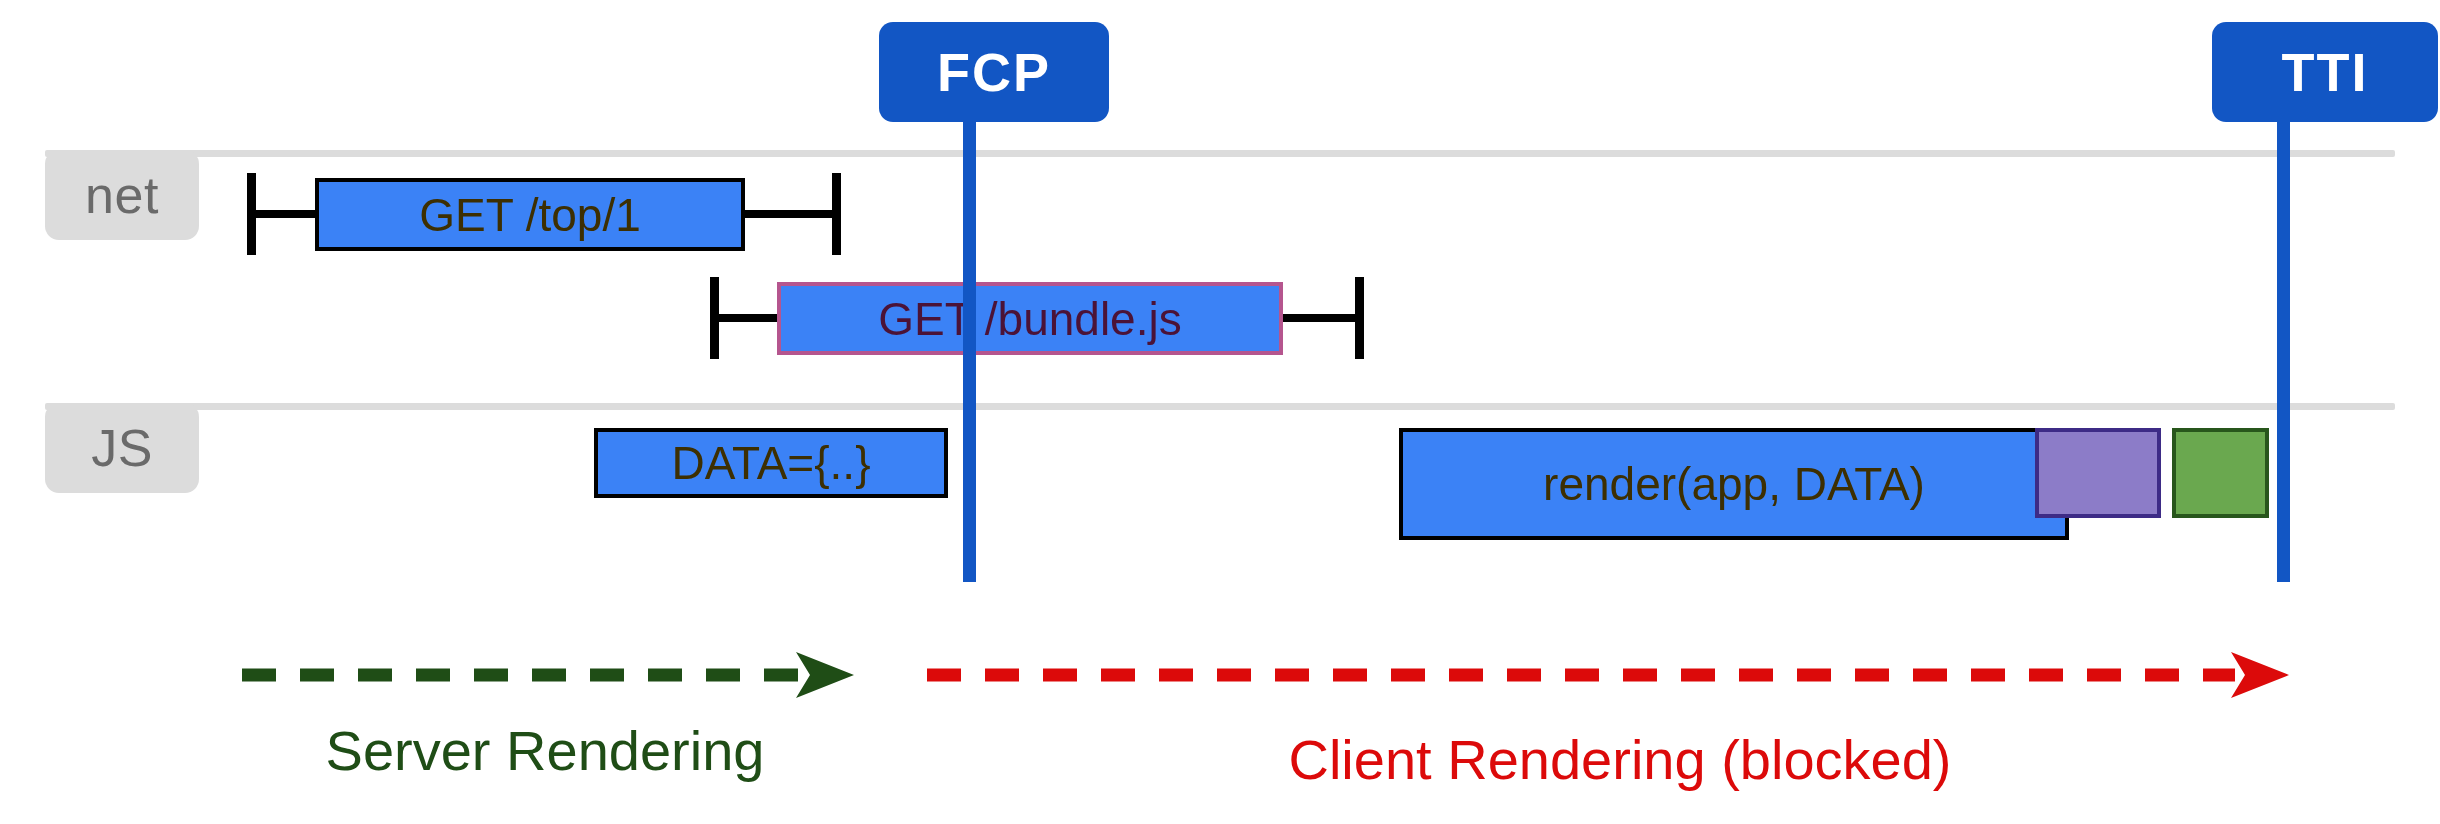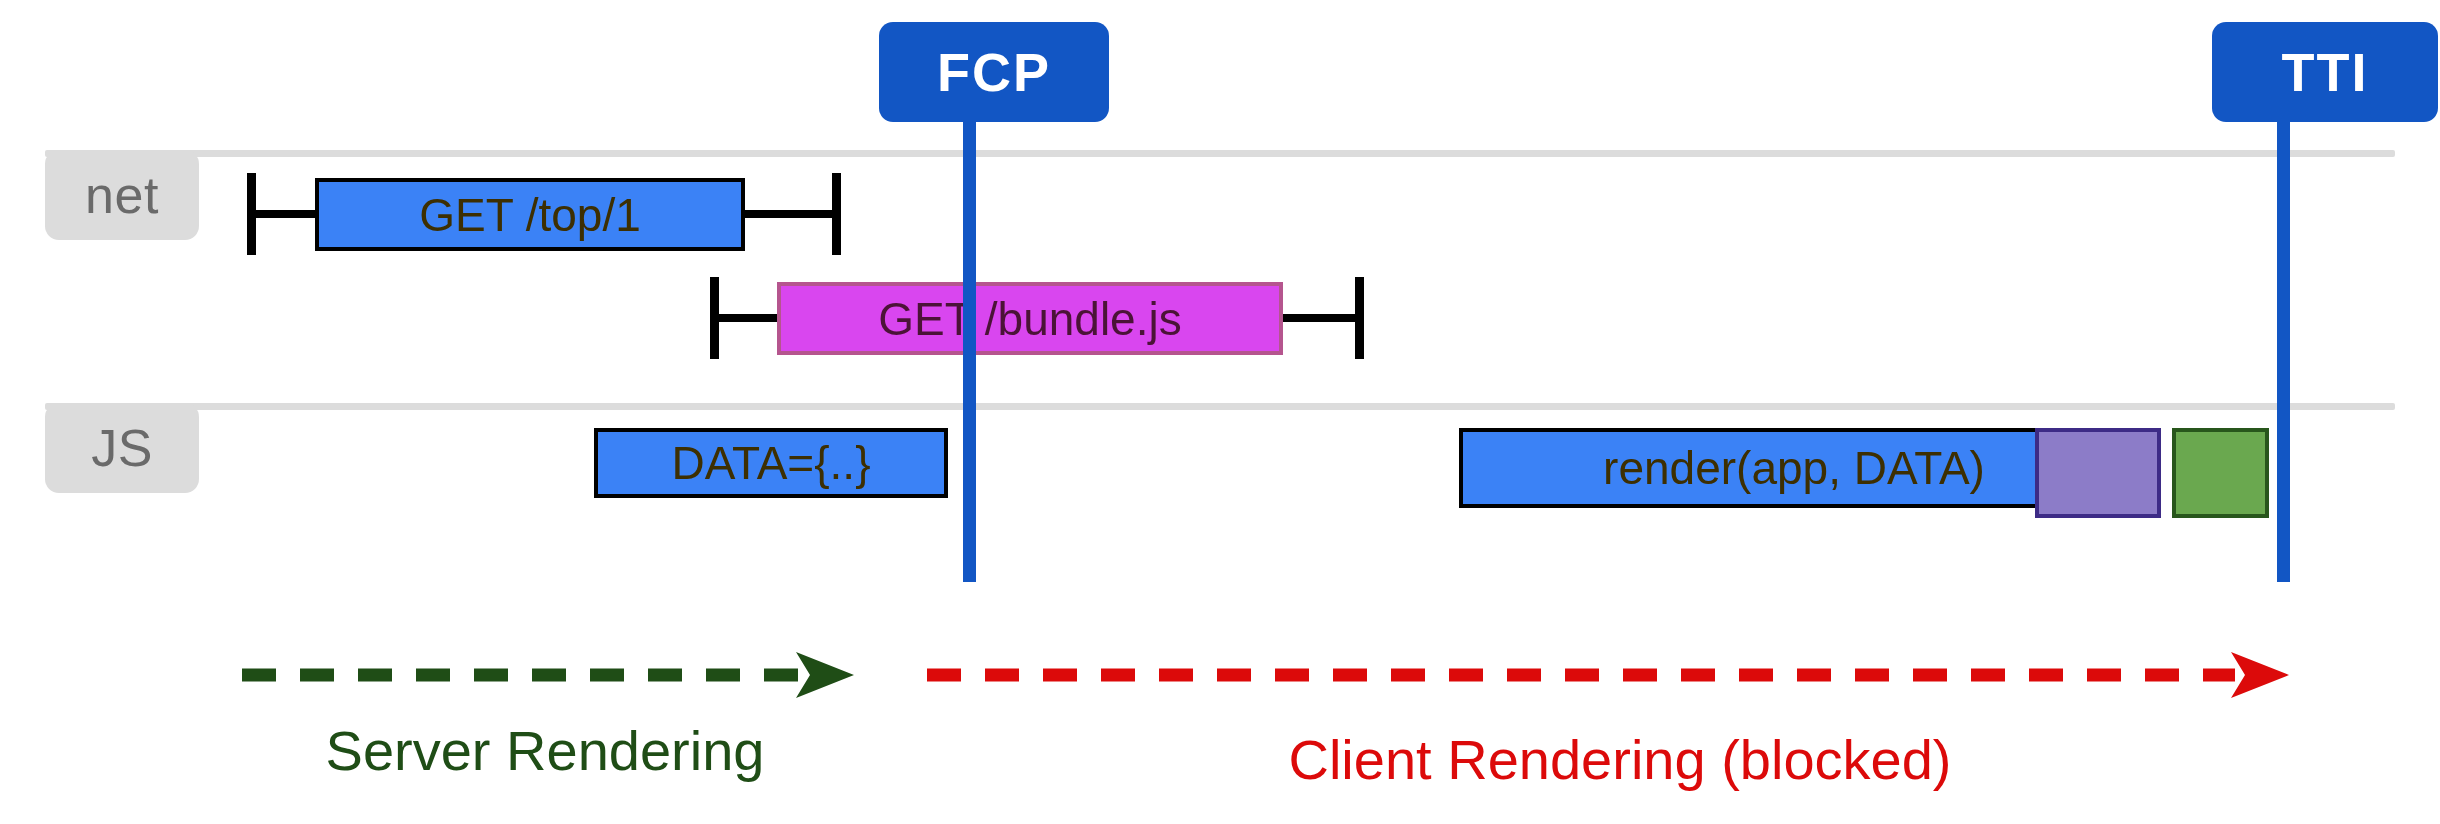--- a/index.html
+++ b/index.html
@@ -88,37 +88,37 @@
     white-space: nowrap;
     z-index: 5;
   }
   .task.yellow {
     background: #3b82f6;
     border: 4px solid #000000;
     color: #3d2f02;
     margin-left: 27px;
   }
   .task.pink {
-    background: #d946ef;
+    background: #3b82f6;
     border: 4px solid #b5558e;
     color: #4b1337;
   }
   .task.purple {
     background: #8c7cc8;
     border: 4px solid #3d2b86;
   }
   .task.green {
     background: #6aa84f;
     border: 4px solid #28561c;
   }
 
   #task-get-top    { left: 288px;  top: 178px; width: 430px; height: 73px; }
   #task-get-bundle { left: 777px;  top: 282px; width: 506px; height: 73px; }
   #task-data       { left: 567px;  top: 428px; width: 354px; height: 70px; }
-  #task-render     { left: 1432px; top: 428px; width: 670px; height: 80px; }
+  #task-render     { left: 1372px; top: 428px; width: 670px; height: 112px; }
   #task-purple     { left: 2035px; top: 428px; width: 126px; height: 90px; }
   #task-green      { left: 2172px; top: 428px; width: 97px;  height: 90px; }
 
   
   .whisker-cap {
     position: absolute;
     width: 9px;
     background: #000000;
     z-index: 4;
   }

